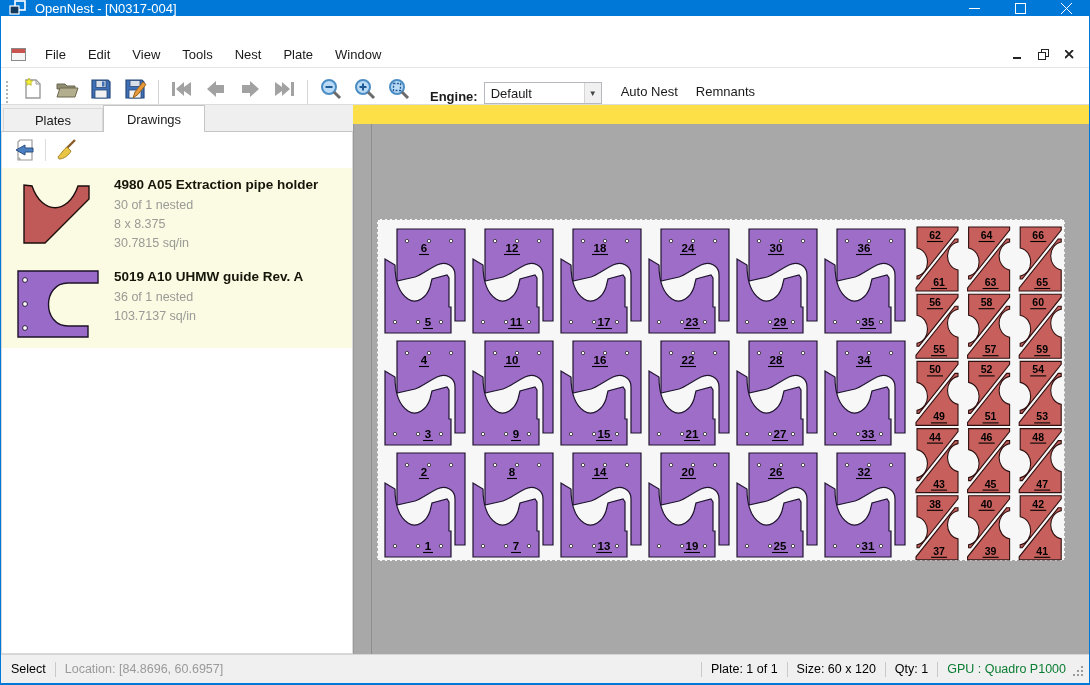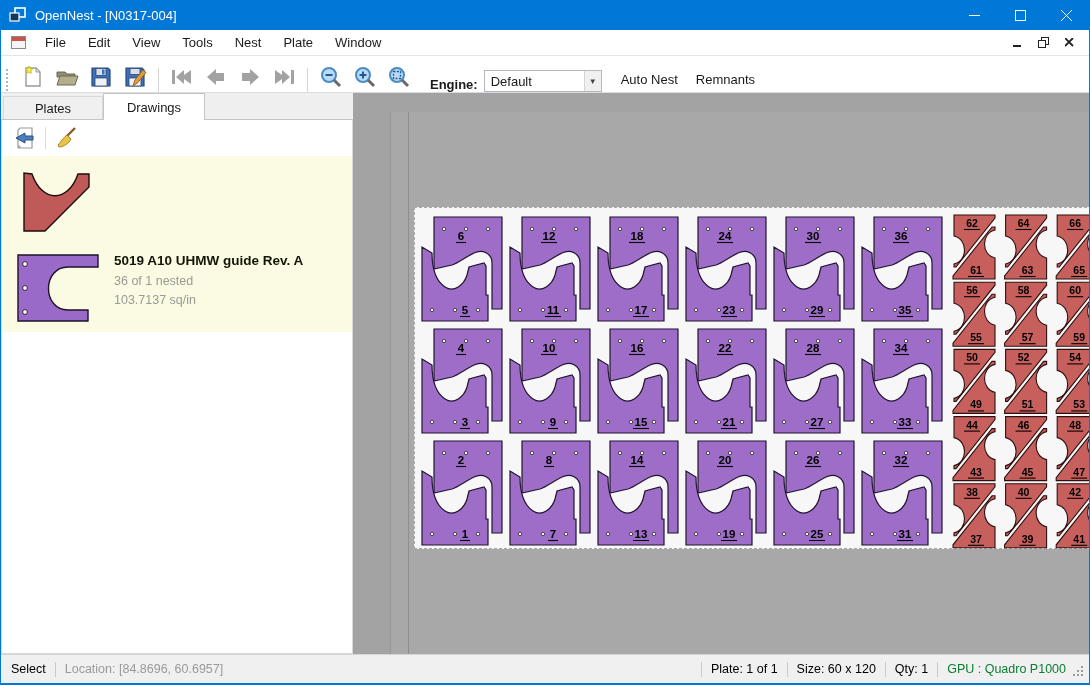--- a/index.html
+++ b/index.html
@@ -3,29 +3,29 @@
 <meta charset="utf-8">
 <style>
   * { margin:0; padding:0; box-sizing:border-box; }
   html,body { width:1090px; height:685px; }
   body { font-family:"Liberation Sans","DejaVu Sans",sans-serif; font-size:13px; color:#1a1a1a; }
   .window { width:1090px; height:685px; display:flex; flex-direction:column;
             border-left:1px solid #0078d7; border-right:1px solid #0078d7; border-bottom:2px solid #0078d7;
             background:#fff; overflow:hidden; }
 
   
-  .titlebar { height:30px; background:#0078d7; color:#fff; display:flex; align-items:center; flex:0 0 auto; }
+  .titlebar { height:16px; background:#0078d7; color:#fff; display:flex; align-items:center; flex:0 0 auto; }
   .titlebar .app-icon { margin:0 8px 0 8px; width:18px; height:16px; position:relative; }
   .titlebar .title { font-size:13px; }
   .titlebar .spacer { flex:1; }
   .cap-btn { width:46px; height:30px; display:flex; align-items:center; justify-content:center; color:#fff; }
   .cap-btn svg { display:block; }
 
   
-  .menubar { height:26px; background:#fff; display:flex; align-items:center; border-bottom:1px solid #e5e5e5; flex:0 0 auto; }
+  .menubar { height:26px; background:#fff; display:flex; align-items:center; border-bottom:1px solid #e5e5e5; flex:0 0 auto;margin-top:26px; }
   .mdi-doc-icon { width:15px; height:13px; margin:0 8px 0 10px; border:1px solid #8a8a8a; background:#f5f5f5; position:relative; }
   .mdi-doc-icon::before { content:""; position:absolute; left:0; top:0; right:0; height:4px; background:#c8534f; }
   .menubar ul { list-style:none; display:flex; }
   .menubar li { padding:0 11px; cursor:default; }
   .menubar .spacer { flex:1; }
   .mdi-btn { width:24px; height:20px; display:flex; align-items:center; justify-content:center; color:#222; margin-right:2px; }
   .mdi-btn:last-child { margin-right:8px; }
 
   
   .toolbar { height:37px; background:#fff; display:flex; align-items:flex-end; border-bottom:1px solid #dcdcdc; flex:0 0 auto; }
@@ -34,21 +34,21 @@
   .tb-btn { width:34px; height:30px; display:flex; align-items:center; justify-content:center; }
   .tb-sep { width:1px; height:24px; background:#d5d5d5; margin:0 6px; }
   .engine-label { font-weight:bold; margin:0 6px 0 14px; }
   .combo { width:118px; height:22px; border:1px solid #b5b9bf; background:#fff; display:flex; align-items:center; }
   .combo .val { flex:1; padding-left:6px; font-size:13px; }
   .combo .arrow { width:17px; height:20px; background:#f0f0f0; border-left:1px solid #d5d5d5;
                   display:flex; align-items:center; justify-content:center; font-size:8px; color:#444; }
   .flat-btn { padding:0 9px; height:26px; display:flex; align-items:center; font-size:13px; }
 
   
-  .main { flex:1; display:flex; min-height:0; background:#a3a3a3;gap:37px; }
+  .main { flex:1; display:flex; min-height:0; background:#fde047; }
 
   .left-panel { width:352px; flex:0 0 auto; display:flex; flex-direction:column; background:#efefef; }
   .tabs { height:27px; display:flex; align-items:flex-end; padding-left:2px; }
   .tab { height:24px; display:flex; align-items:center; justify-content:center; font-size:13px;
          border:1px solid #d9d9d9; border-bottom:none; background:#f0f0f0; }
   .tab.plates { width:100px; }
   .tab.drawings { width:102px; height:27px; background:#fff; border-color:#c5c5c5; position:relative; z-index:2; }
   .panel-body { flex:1; background:#fff; border:1px solid #d9d9d9; border-top:1px solid #c5c5c5; margin-top:-1px;
                 display:flex; flex-direction:column; min-height:0; }
   .panel-toolbar { height:36px; display:flex; align-items:center; padding-left:8px; flex:0 0 auto; }
@@ -250,20 +250,26 @@
             </svg>
           </div>
         </div>
         <div class="drawing-list">
             <div class="drawing-item">
               <div class="thumb">
                 <svg width="80" height="70" viewBox="0 0 80 70">
       <path d="M6,8 L6,66 L27,66 L71,22 L71,9 L60,9 C50,38 24,38 14,9 Z" fill="#c05a58" stroke="#1c0d0d" stroke-width="1.4"></path>
                 </svg>
               </div>
+              <div class="d-info">
+       <div class="d-title">4980 A05 Extraction pipe holder</div>
+       <div class="d-sub">30 of 1 nested</div>
+       <div class="d-sub">8 x 8.375</div>
+       <div class="d-sub">30.7815 sq/in</div>
+     </div>
             </div>
             <div class="drawing-item">
               <div class="thumb">
                 <svg width="88" height="72" viewBox="0 0 88 72">
       <path d="M4,3 L84,3 L84,15 L54,15 C28,15 28,58 54,58 L74,58 L74,69 L4,69 Z" fill="#9a6ac8" stroke="#1d1228" stroke-width="1.4"></path>
       <circle cx="11" cy="12" r="2.4" fill="#fff" stroke="#1d1228" stroke-width="0.9"></circle>
       <circle cx="11" cy="36" r="2.4" fill="#fff" stroke="#1d1228" stroke-width="0.9"></circle>
       <circle cx="11" cy="60" r="2.4" fill="#fff" stroke="#1d1228" stroke-width="0.9"></circle>
                 </svg>
               </div>

